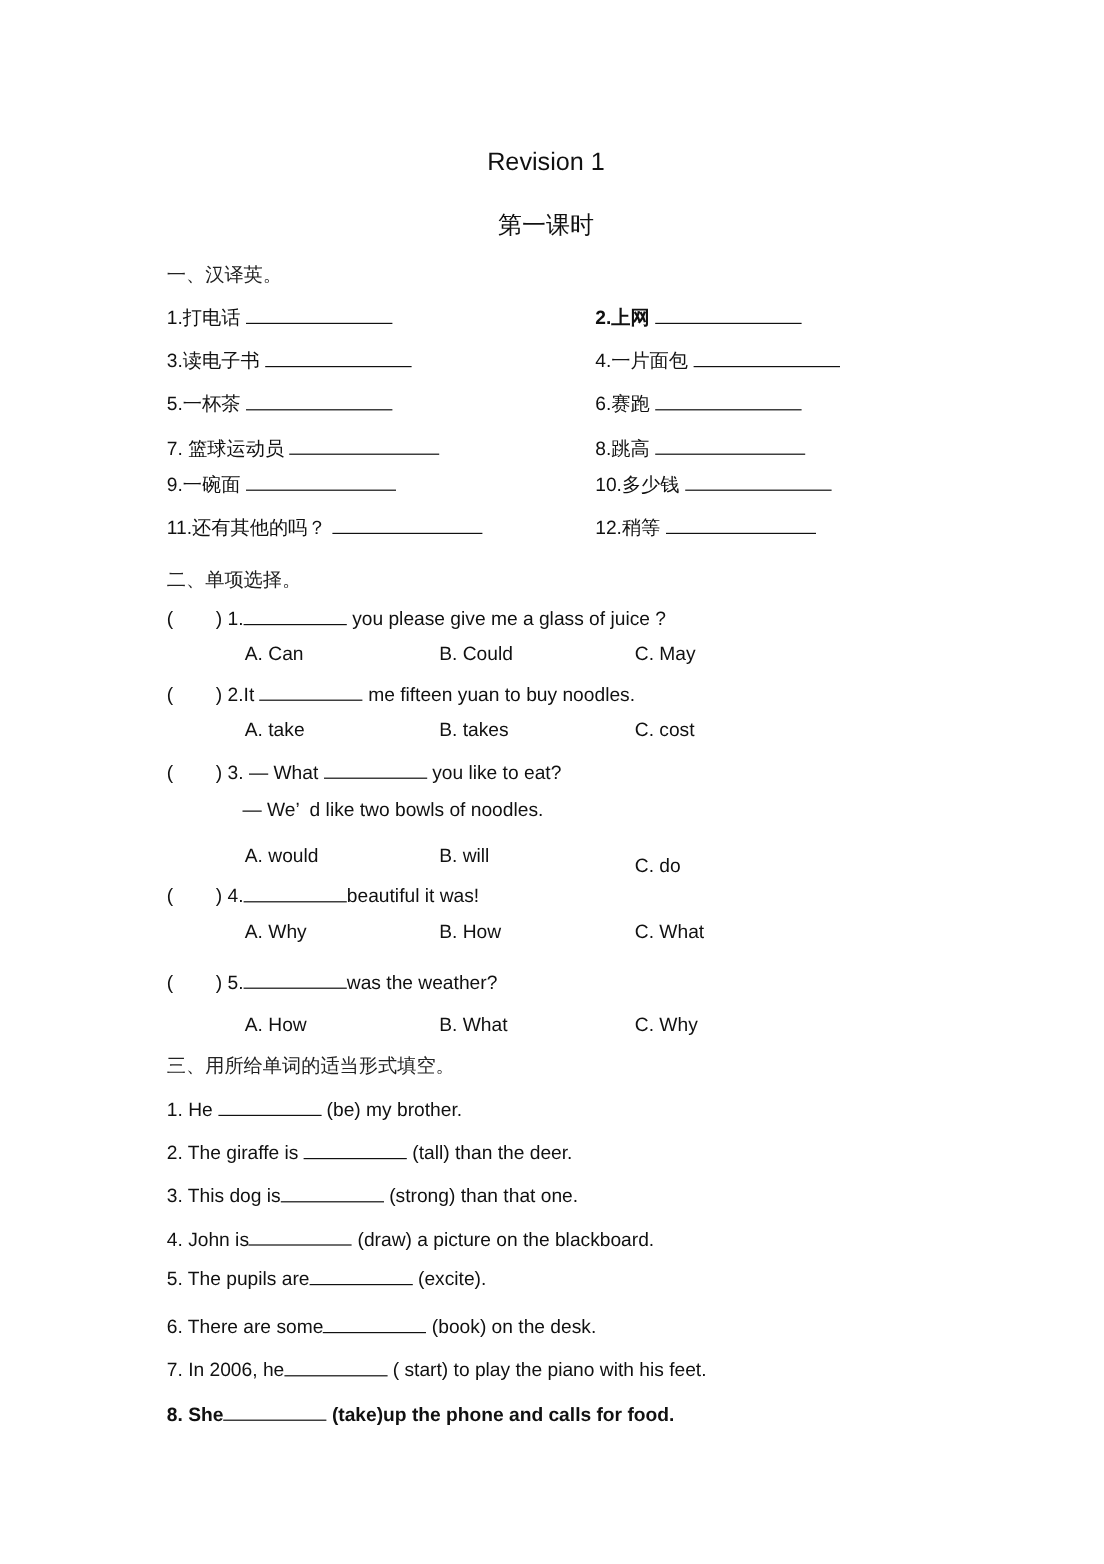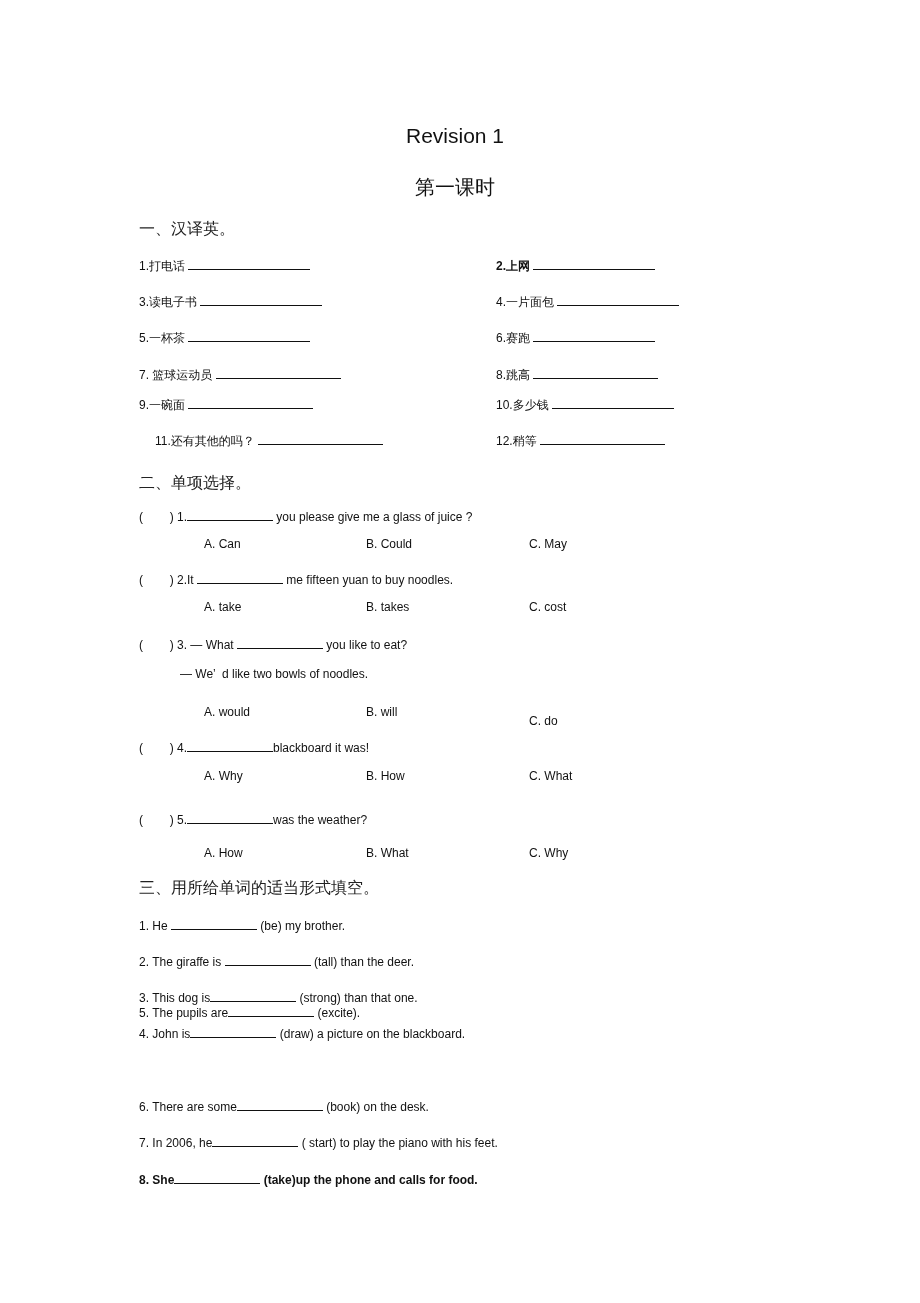--- a/index.html
+++ b/index.html
@@ -5,21 +5,21 @@
     html, body { margin: 0; padding: 0; background: #ffffff; }
     body {
       width: 920px; height: 1303px; position: relative; overflow: hidden;
       font-family: "Liberation Sans", "DejaVu Sans", sans-serif;
       color: #111111;
     }
     .abs { position: absolute; white-space: pre; }
     .title { left: 0; width: 910px; text-align: center; top: 124px; font-size: 21px; }
     .subtitle { left: 0; width: 910px; text-align: center; top: 174px; font-size: 20px; font-family: "DejaVu Serif", serif; }
     .section { font-size: 16px; font-family: "DejaVu Serif", serif; color: #222; }
-    .txt { font-size: 12px; }
+    .txt { font-size: 16px; }
     .cn { font-family: "DejaVu Serif", serif; }
     .blank { display: inline-block; border-bottom: 1px solid #111; height: 14px; vertical-align: baseline; }
   </style>
 </head>
 <body>
 
 <div>
   <div class="abs title">Revision 1</div>
   <div class="abs subtitle">第一课时</div>
 
@@ -34,60 +34,60 @@
 
     <div class="abs txt" style="left:139px; top:327px;"><span>5.</span><span class="cn">一杯茶</span> <span class="blank" style="width:122px"></span></div>
     <div class="abs txt" style="left:496px; top:327px;"><span>6.</span><span class="cn">赛跑</span> <span class="blank" style="width:122px"></span></div>
 
     <div class="abs txt" style="left:139px; top:364px;"><span>7. </span><span class="cn">篮球运动员</span> <span class="blank" style="width:125px"></span></div>
     <div class="abs txt" style="left:496px; top:364px;"><span>8.</span><span class="cn">跳高</span> <span class="blank" style="width:125px"></span></div>
 
     <div class="abs txt" style="left:139px; top:394px;text-align:right;"><span>9.</span><span class="cn">一碗面</span> <span class="blank" style="width:125px"></span></div>
     <div class="abs txt" style="left:496px; top:394px;"><span>10.</span><span class="cn">多少钱</span> <span class="blank" style="width:122px"></span></div>
 
-    <div class="abs txt" style="left:139px; top:430px;margin-left:16px;"><span>11.</span><span class="cn">还有其他的吗？</span> <span class="blank" style="width:125px"></span></div>
+    <div class="abs txt" style="left:139px; top:430px;"><span>11.</span><span class="cn">还有其他的吗？</span> <span class="blank" style="width:125px"></span></div>
     <div class="abs txt" style="left:496px; top:430px;"><span>12.</span><span class="cn">稍等</span> <span class="blank" style="width:125px"></span></div>
   </div>
 
   <div class="abs section" style="left:139px; top:473px;">二、单项选择。</div>
 
   <div>
 
     <div class="abs txt" style="left:139px; top:506px;"><span>(        ) 1.</span><span></span><span class="blank" style="width:86px"></span><span> you please give me a glass of juice ?</span></div>
     <div class="abs txt" style="left:204px; top:537px;text-align:center;">A. Can</div>
     <div class="abs txt" style="left:366px; top:537px;">B. Could</div>
     <div class="abs txt" style="left:529px; top:537px;">C. May</div>
 
     <div class="abs txt" style="left:139px; top:569px;"><span>(        ) 2.</span><span>It </span><span class="blank" style="width:86px"></span><span> me fifteen yuan to buy noodles.</span></div>
     <div class="abs txt" style="left:204px; top:600px;">A. take</div>
     <div class="abs txt" style="left:366px; top:600px;">B. takes</div>
     <div class="abs txt" style="left:529px; top:600px;">C. cost</div>
 
     <div class="abs txt" style="left:139px; top:634px;"><span>(        ) 3.</span><span> — What </span><span class="blank" style="width:86px"></span><span> you like to eat?</span></div>
-    <div class="abs txt" style="left:180px; top:667px;text-align:right;">— We’  d like two bowls of noodles.</div>
+    <div class="abs txt" style="left:202px; top:667px;text-align:right;">— We’  d like two bowls of noodles.</div>
     <div class="abs txt" style="left:204px; top:705px;">A. would</div>
     <div class="abs txt" style="left:366px; top:705px;">B. will</div>
     <div class="abs txt" style="left:529px; top:714px;">C. do</div>
 
-    <div class="abs txt" style="left:139px; top:737px;"><span>(        ) 4.</span><span></span><span class="blank" style="width:86px"></span><span>blackboard it was!</span></div>
+    <div class="abs txt" style="left:139px; top:737px;"><span>(        ) 4.</span><span></span><span class="blank" style="width:86px"></span><span>beautiful it was!</span></div>
     <div class="abs txt" style="left:204px; top:769px;">A. Why</div>
     <div class="abs txt" style="left:366px; top:769px;">B. How</div>
     <div class="abs txt" style="left:529px; top:769px;">C. What</div>
 
     <div class="abs txt" style="left:139px; top:809px;"><span>(        ) 5.</span><span></span><span class="blank" style="width:86px"></span><span>was the weather?</span></div>
     <div class="abs txt" style="left:204px; top:846px;">A. How</div>
     <div class="abs txt" style="left:366px; top:846px;">B. What</div>
     <div class="abs txt" style="left:529px; top:846px;">C. Why</div>
   </div>
 
   <div class="abs section" style="left:139px; top:878px;">三、用所给单词的适当形式填空。</div>
 
   <div>
     <div class="abs txt" style="left:139px; top:915px;"><span>1. He </span><span class="blank" style="width:86px"></span><span> (be) my brother.</span></div>
     <div class="abs txt" style="left:139px; top:951px;"><span>2. The giraffe is </span><span class="blank" style="width:86px"></span><span> (tall) than the deer.</span></div>
     <div class="abs txt" style="left:139px; top:987px;"><span>3. This dog is</span><span class="blank" style="width:86px"></span><span> (strong) than that one.</span></div>
     <div class="abs txt" style="left:139px; top:1023px;"><span>4. John is</span><span class="blank" style="width:86px"></span><span> (draw) a picture on the blackboard.</span></div>
-    <div class="abs txt" style="left:139px; top:1002px;"><span>5. The pupils are</span><span class="blank" style="width:86px"></span><span> (excite).</span></div>
+    <div class="abs txt" style="left:139px; top:1056px;"><span>5. The pupils are</span><span class="blank" style="width:86px"></span><span> (excite).</span></div>
     <div class="abs txt" style="left:139px; top:1096px;"><span>6. There are some</span><span class="blank" style="width:86px"></span><span> (book) on the desk.</span></div>
     <div class="abs txt" style="left:139px; top:1132px;"><span>7. In 2006, he</span><span class="blank" style="width:86px"></span><span> ( start) to play the piano with his feet.</span></div>
     <div class="abs txt" style="left:139px; top:1169px;font-weight:bold;"><span>8. She</span><span class="blank" style="width:86px"></span><span> (take)up the phone and calls for food.</span></div>
   </div>
 </div>
 
 </body></html>

